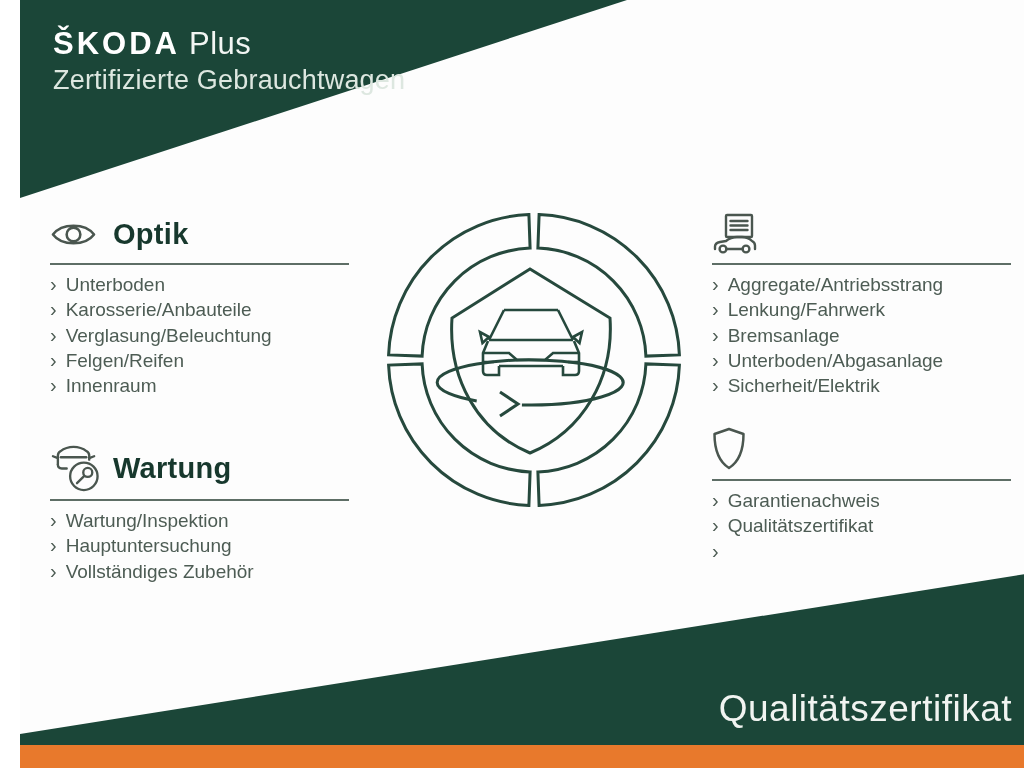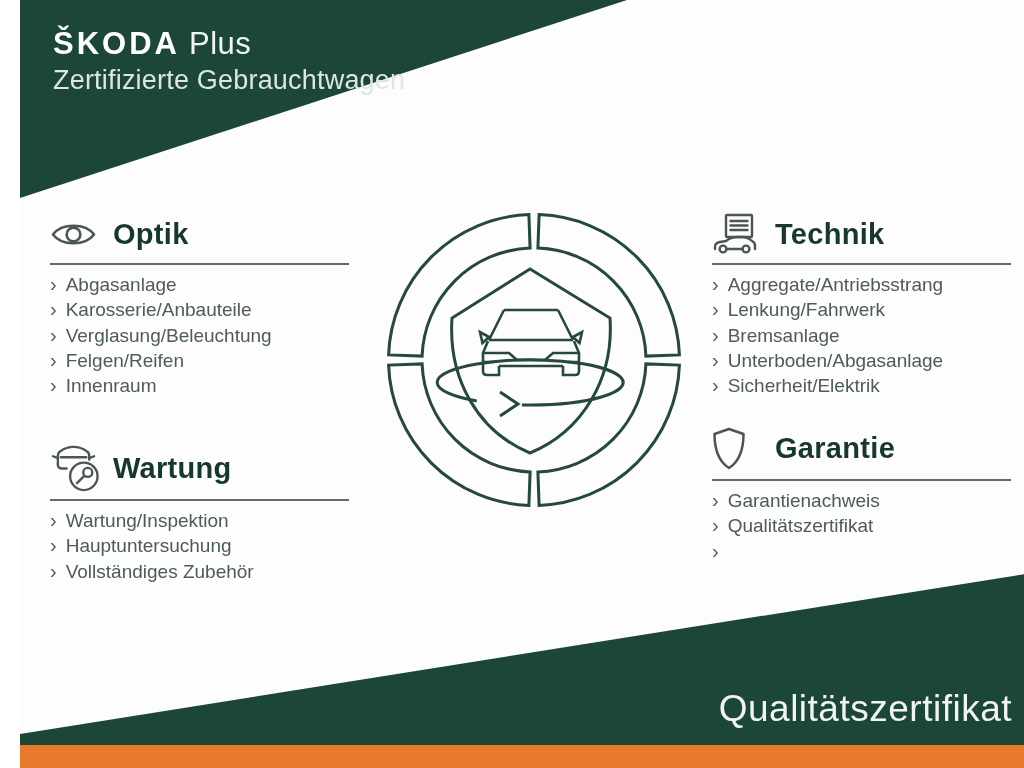--- a/index.html
+++ b/index.html
@@ -68,21 +68,21 @@
           <path d="M 3 16.5 C 12 4.5 36 4.5 45 16.5 C 36 28.5 12 28.5 3 16.5 Z"></path>
           <circle cx="24" cy="16.5" r="7"></circle>
         </svg>
       </span>
       <h2>Optik</h2>
     </div>
     <div class="rule"></div>
     <ul class="items">
       <li>
           <span class="chev">›</span>
-          <span>Abgasanlage</span>
+          <span>Unterboden</span>
         </li>
       <li>
           <span class="chev">›</span>
           <span>Karosserie/Anbauteile</span>
         </li>
       <li>
           <span class="chev">›</span>
           <span>Verglasung/Beleuchtung</span>
         </li>
       <li>
@@ -101,21 +101,20 @@
       <span class="icon-box">
         <svg class="stroke-ic" width="46" height="42" viewBox="0 0 46 42" stroke-width="2.4">
           <rect x="14" y="2" width="26" height="22" rx="1"></rect>
           <path d="M 18.5 8 H 35.5 M 18.5 12.5 H 35.5 M 18.5 17 H 35.5"></path>
           <path d="M 3 36 L 3 33.5 Q 3 30 8 29 L 14 28 Q 19 24 25 24 L 30 24 Q 36 24 40 28 Q 43 29.5 43 32.5 L 43 36"></path>
           <circle cx="11" cy="36" r="3.4"></circle>
           <circle cx="34" cy="36" r="3.4"></circle>
           <path d="M 14.5 36 H 30.5"></path>
         </svg>
       </span>
-      <h2>Technik</h2>
     </div>
     <div class="rule"></div>
     <ul class="items">
       <li>
           <span class="chev">›</span>
           <span>Aggregate/Antriebsstrang</span>
         </li>
       <li>
           <span class="chev">›</span>
           <span>Lenkung/Fahrwerk</span>
@@ -167,21 +166,20 @@
     </ul>
   </section>
 
   <section class="panel" style="left:692px; top:424px;">
     <div class="panel-head h-bot">
       <span class="icon-box">
         <svg class="stroke-ic" width="34" height="43" viewBox="0 0 34 43" stroke-width="2.5">
           <path d="M 17 2 L 31.5 7 C 31.5 23.5 26.5 35 17 41 C 7.5 35 2.5 23.5 2.5 7 Z"></path>
         </svg>
       </span>
-      <h2>Garantie</h2>
     </div>
     <div class="rule"></div>
     <ul class="items">
       <li>
           <span class="chev">›</span>
           <span>Garantienachweis</span>
         </li>
       <li>
           <span class="chev">›</span>
           <span>Qualitätszertifikat</span>

